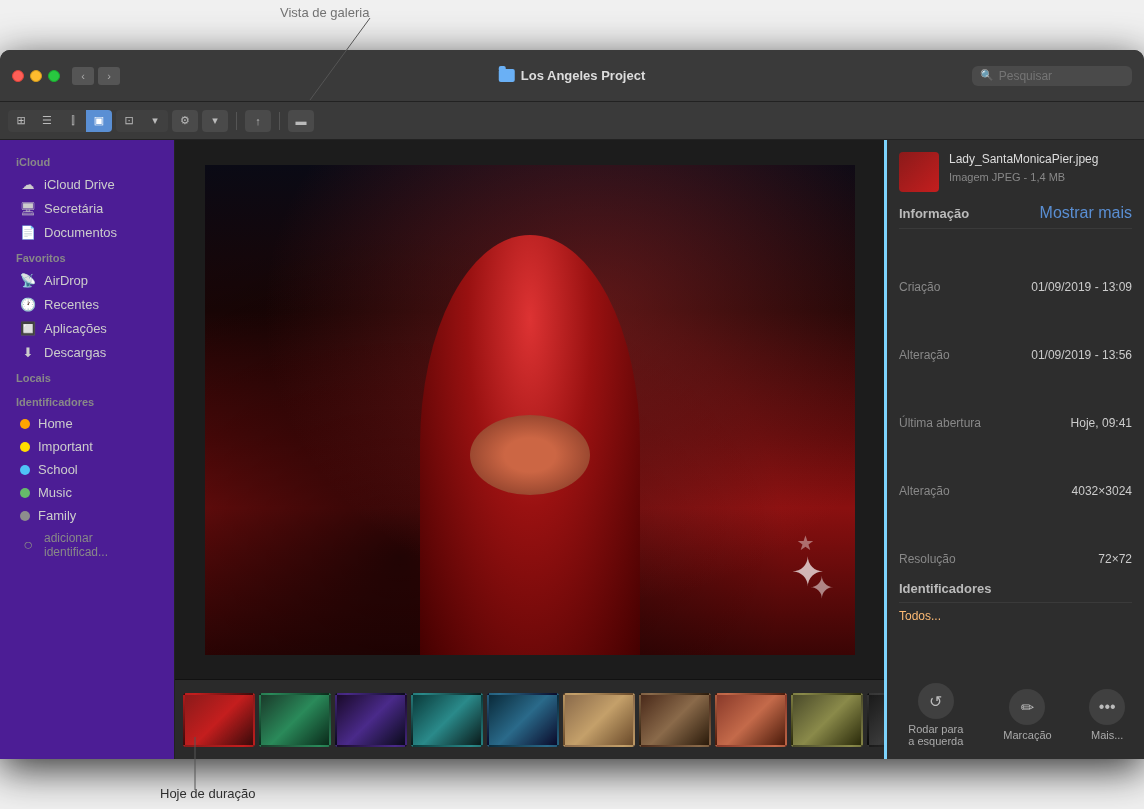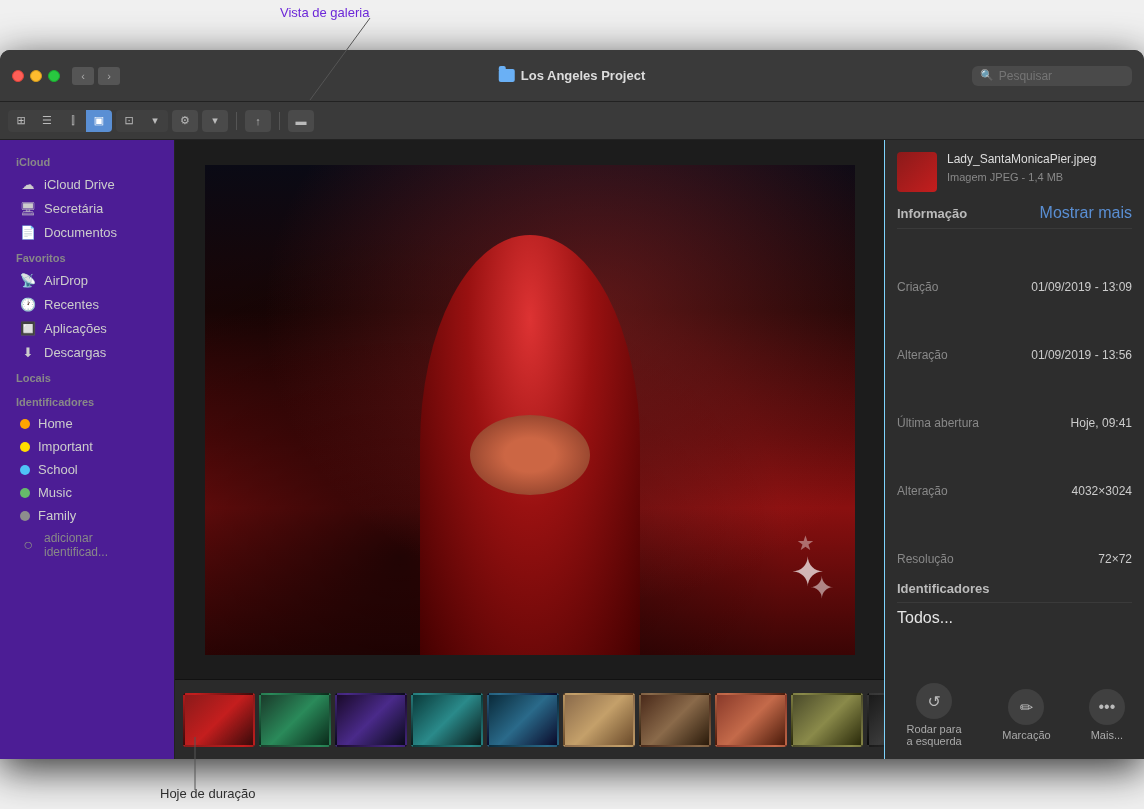--- a/index.html
+++ b/index.html
@@ -304,21 +304,21 @@
     .t6 { background: linear-gradient(135deg, #8a6a4a, #c4a06a, #6a4a2a); }
     .t7 { background: linear-gradient(135deg, #4a2a1a, #8a6a4a, #2a1a0a); }
     .t8 { background: linear-gradient(135deg, #8a3a2a, #c46a4a, #4a1a0a); }
     .t9 { background: linear-gradient(135deg, #4a4a2a, #8a8a4a, #2a2a0a); }
     .t10 { background: linear-gradient(135deg, #1a1a1a, #3a3a3a, #0a0a0a); }
 
     
     .info-panel {
       width: 260px;
       background: #2d2d2d;
-      border-left: 1px solid #7dd3fc;
+      border-left: 3px solid #7dd3fc;
       padding: 12px;
       overflow-y: auto;
       flex-shrink: 0;
       display: flex;
       flex-direction: column;
       gap: 12px;
     }
 
     .file-header {
       display: flex;
@@ -376,22 +376,22 @@
       margin-top: 48px;
     }
     .info-value {
       color: #ccc;
       font-size: 12px;
       text-align: right;
     }
 
     .tags-section { }
     .tags-placeholder {
-      color: #e5e5e5;
-      font-size: 16px;
+      color: #fdba74;
+      font-size: 12px;
       padding: 6px 0;
     }
 
     
     .action-bar {
       height: 80px;
       background: #2d2d2d;
       border-top: 1px solid #222;
       display: flex;
       align-items: center;
@@ -435,21 +435,21 @@
       right: 0;
       bottom: 50px;
     }
 
     
     .top-callout {
       position: absolute;
       top: 5px;
       left: 280px;
       font-size: 13px;
-      color: #6d28d9;
+      color: #737373;
       font-family: -apple-system, BlinkMacSystemFont, Arial, sans-serif;
     }
     .bottom-callout {
       position: absolute;
       bottom: 8px;
       left: 160px;
       font-size: 13px;
       color: #333;
       font-family: -apple-system, BlinkMacSystemFont, Arial, sans-serif;
     }

